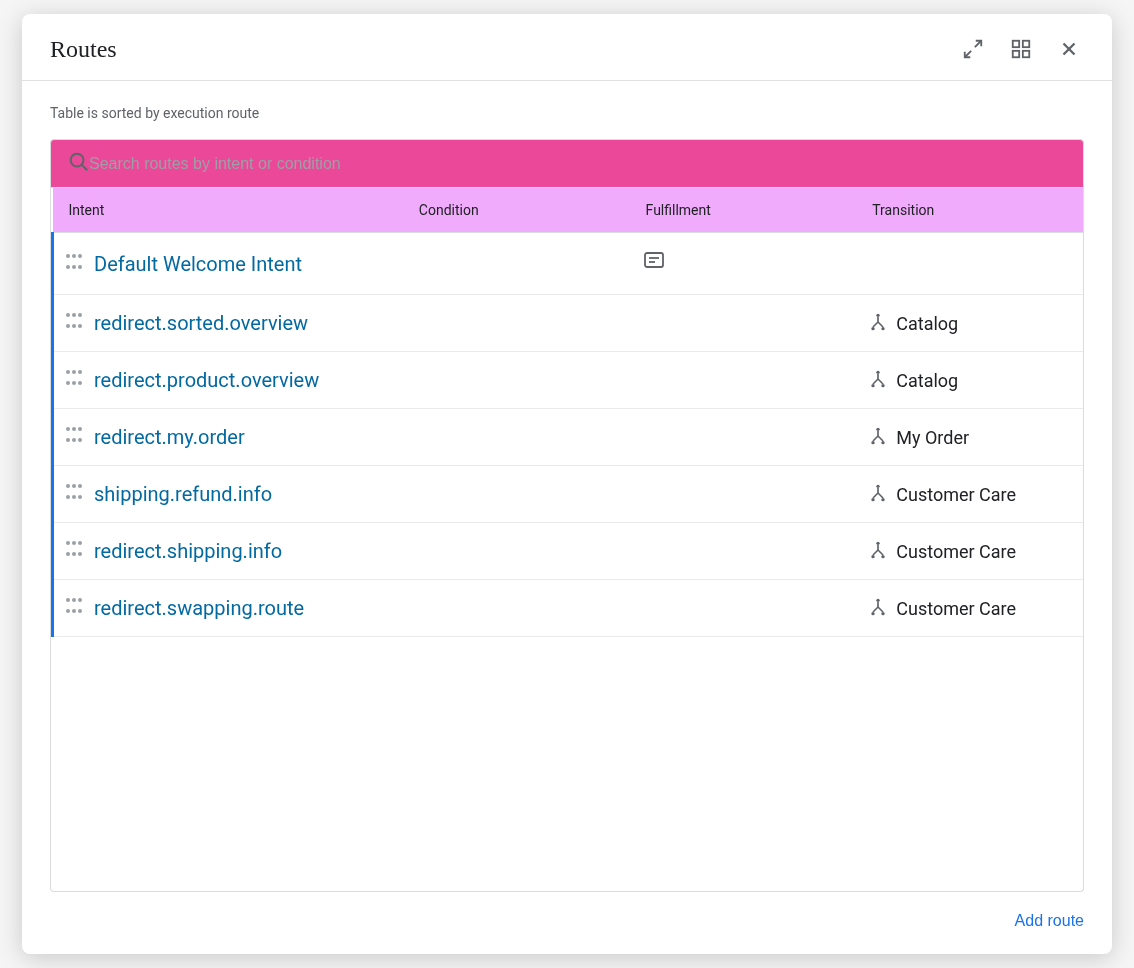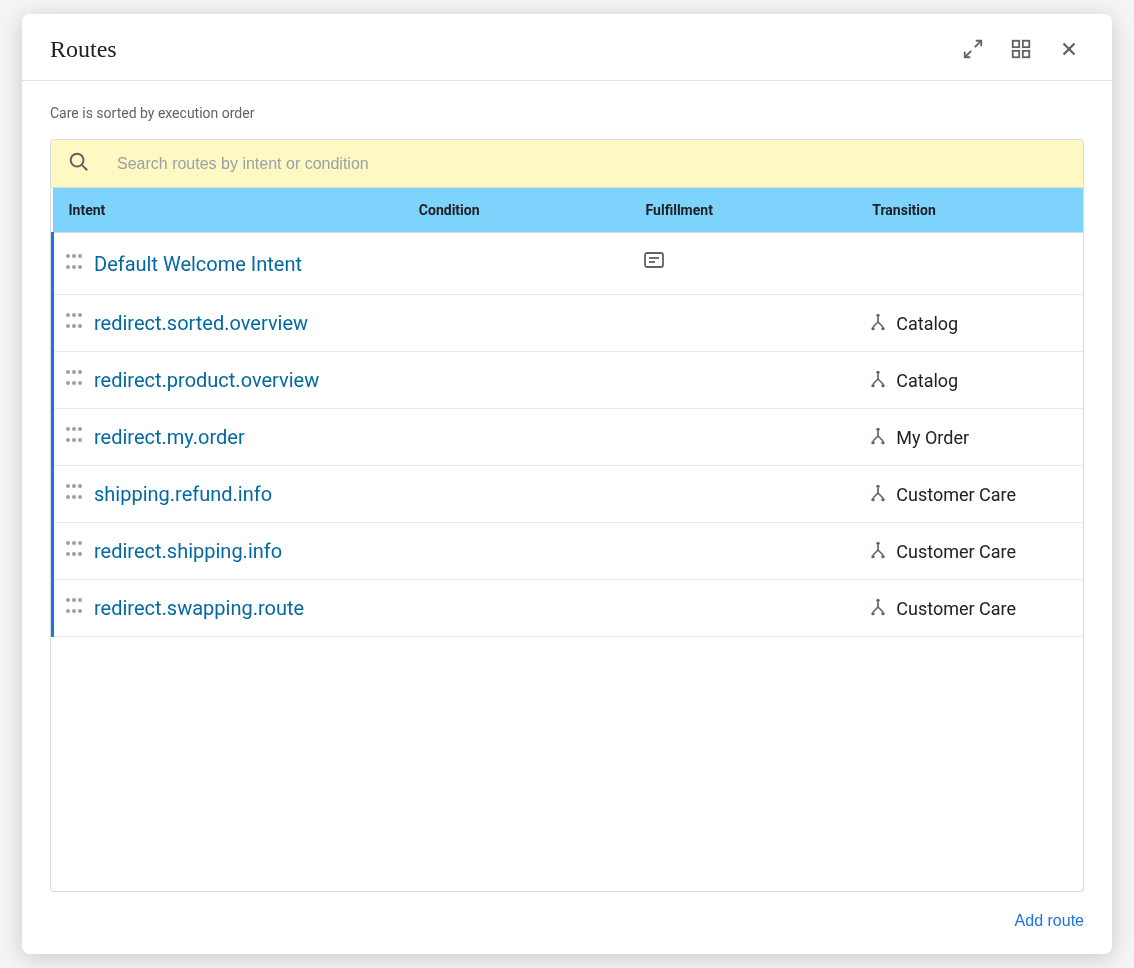--- a/index.html
+++ b/index.html
@@ -62,22 +62,22 @@
       font-size: 14px;
       color: #5f6368;
       margin-bottom: 18px;
     }
     .search-bar {
       display: flex;
       align-items: center;
       border: 1px solid #dadce0;
       border-radius: 4px 4px 0 0;
       padding: 10px 16px;
-      gap: 28px;
-      background: #fef9c3;
+      gap: 0;
+      background: #ec4899;
     }
     .search-icon {
       color: #5f6368;
       font-size: 20px;
       flex-shrink: 0;
     }
     .search-input {
       border: none;
       outline: none;
       font-size: 16px;
@@ -97,23 +97,23 @@
       width: 100%;
       border-collapse: collapse;
     }
     .table thead tr {
       border-bottom: 1px solid #dadce0;
     }
     .table thead th {
       text-align: left;
       padding: 14px 16px;
       font-size: 14px;
-      font-weight: 700;
+      font-weight: 400;
       color: #202124;
-      background: #7dd3fc;
+      background: #f0abfc;
     }
     .table thead th.col-intent { width: 34%; }
     .table thead th.col-condition { width: 22%; }
     .table thead th.col-fulfillment { width: 22%; }
     .table thead th.col-transition { width: 22%; }
     .table tbody tr {
       border-bottom: 1px solid #e8eaed;
       border-left: 3px solid transparent;
     }
     .table tbody tr.selected-row {
@@ -209,21 +209,21 @@
       <button class="header-icon-btn" title="Close">
         <svg width="22" height="22" viewBox="0 0 24 24" fill="none" stroke="#5f6368" stroke-width="2.5">
           <line x1="18" y1="6" x2="6" y2="18"></line>
           <line x1="6" y1="6" x2="18" y2="18"></line>
         </svg>
       </button>
     </div>
   </div>
 
   <div class="dialog-body">
-    <p class="sort-label">Care is sorted by execution order</p>
+    <p class="sort-label">Table is sorted by execution route</p>
 
     <div class="search-bar">
       <span class="search-icon">
         <svg width="22" height="22" viewBox="0 0 24 24" fill="none" stroke="#5f6368" stroke-width="2.2">
           <circle cx="11" cy="11" r="7"></circle>
           <line x1="16.5" y1="16.5" x2="22" y2="22"></line>
         </svg>
       </span>
       <input class="search-input" type="text" placeholder="Search routes by intent or condition" style="">
     </div>

